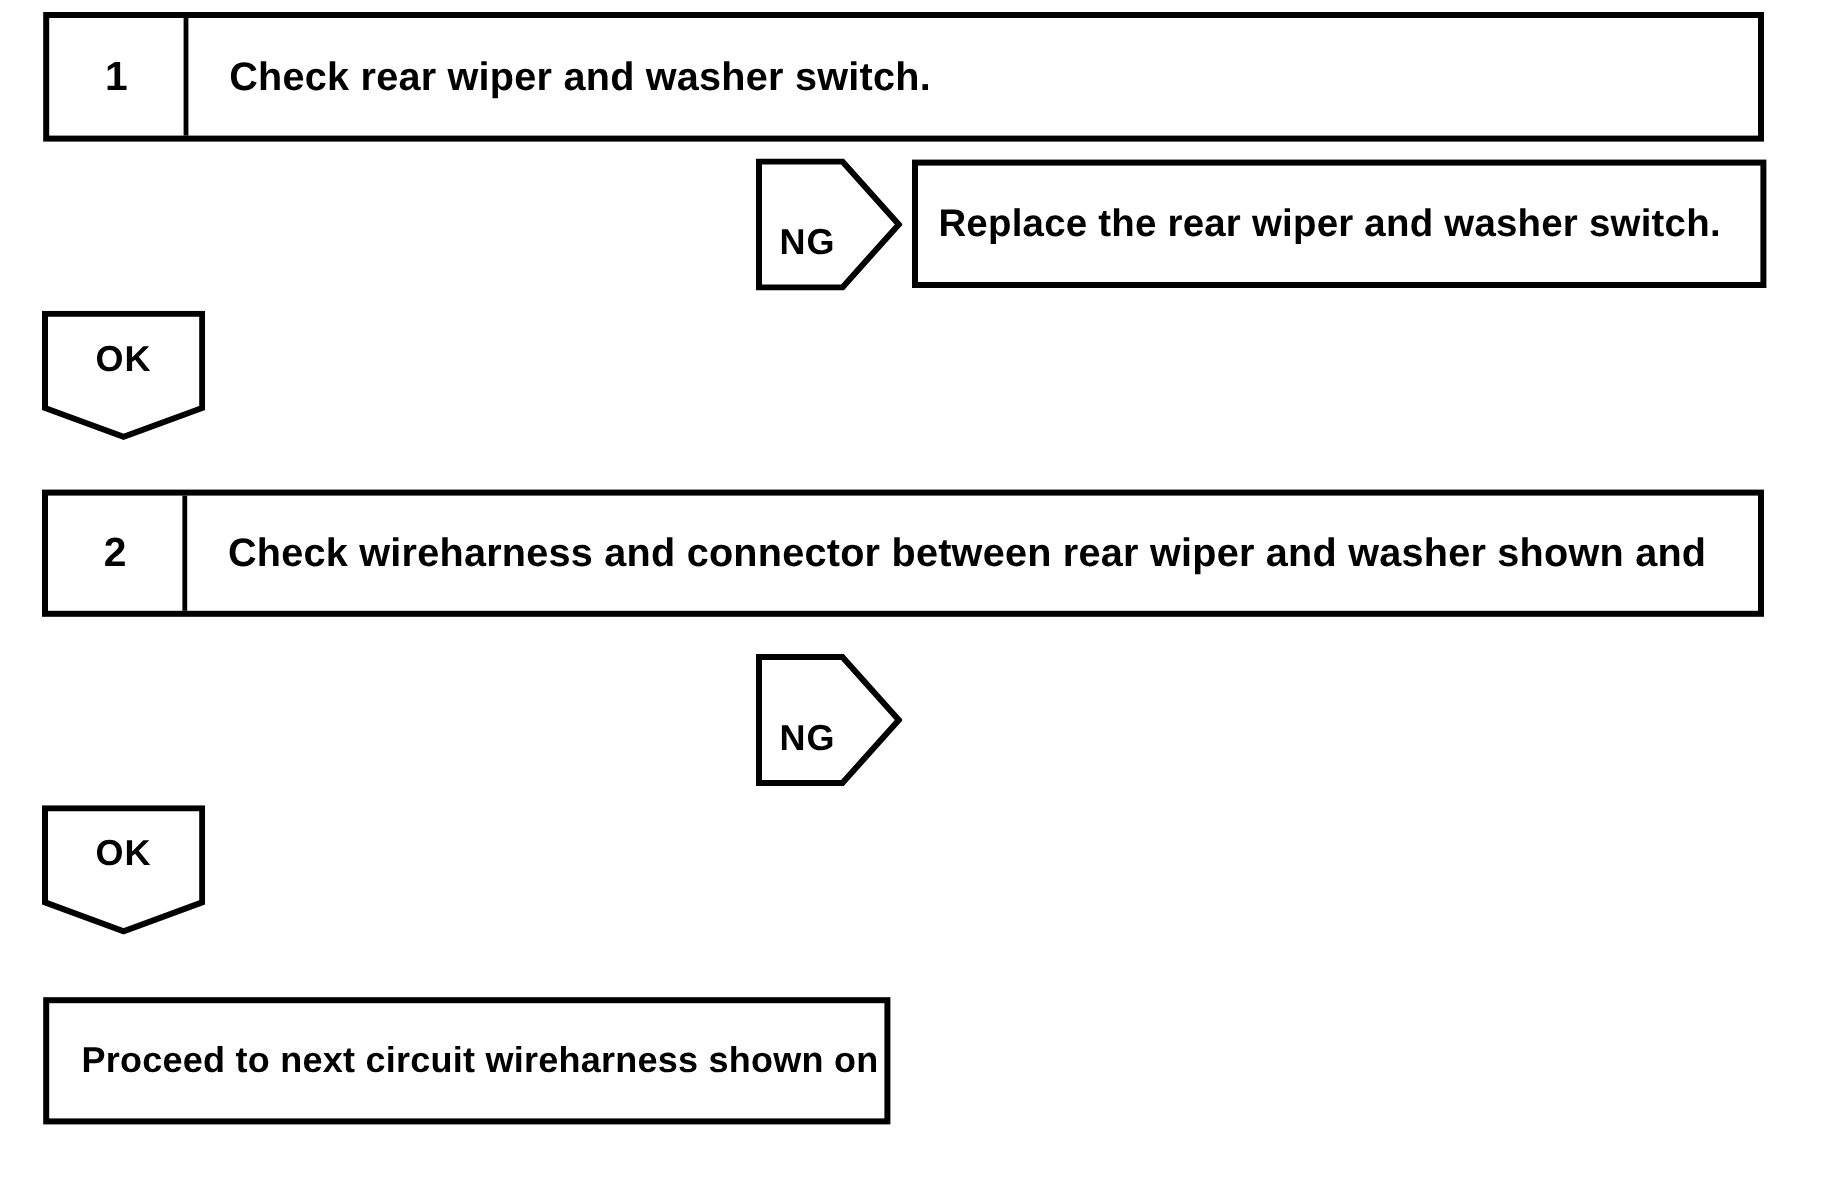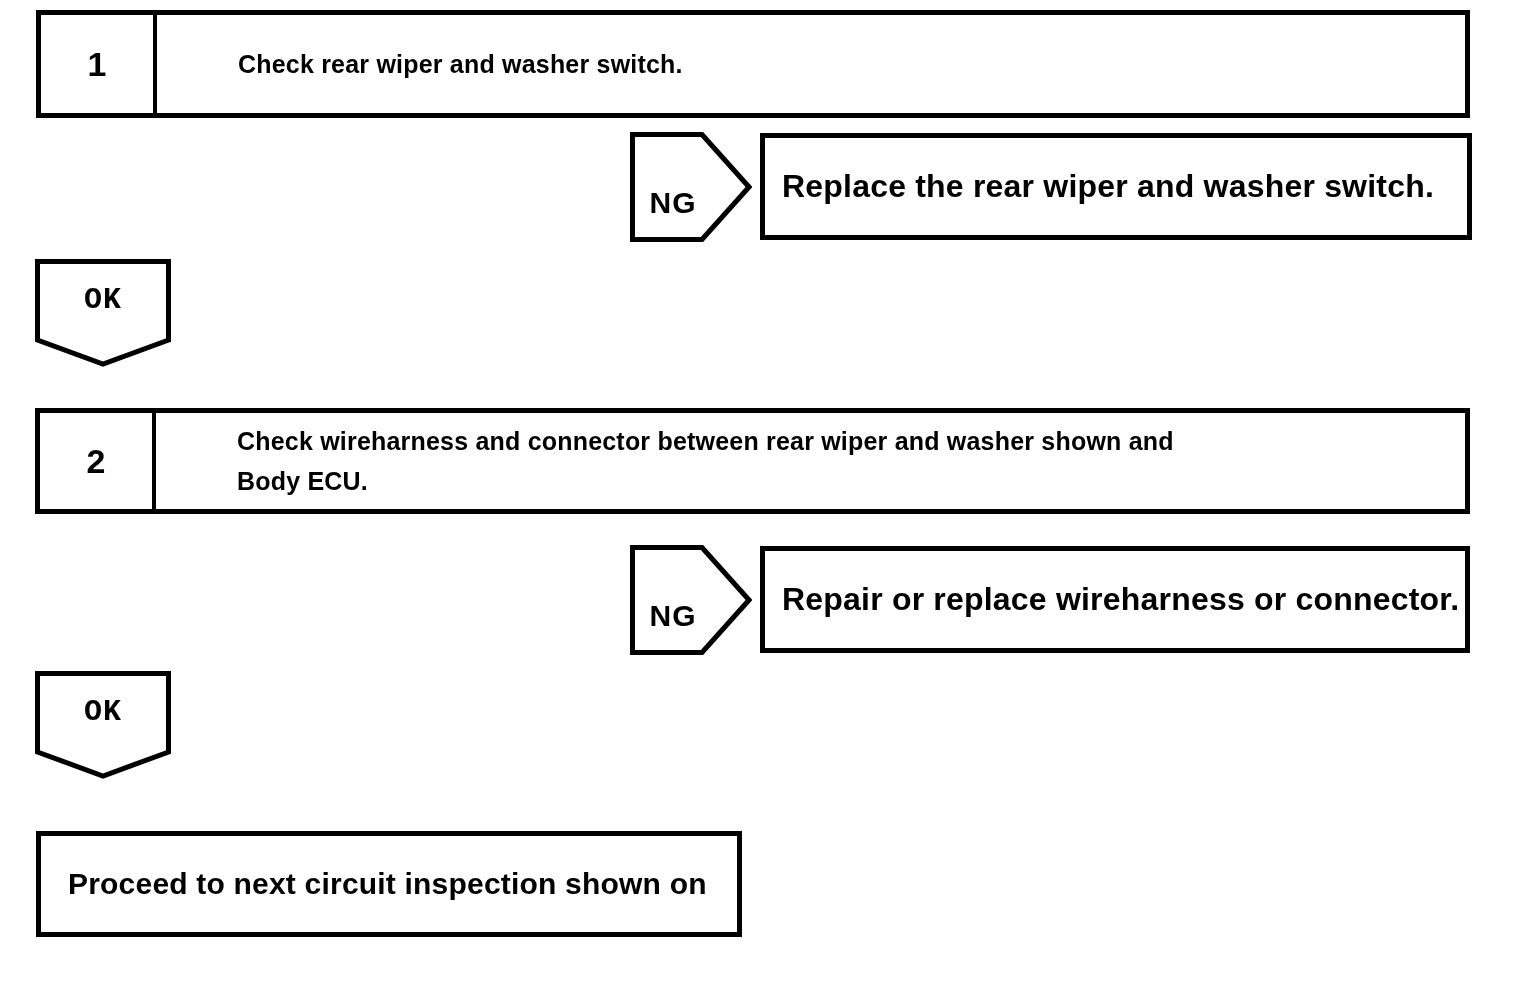--- a/index.html
+++ b/index.html
@@ -30,24 +30,23 @@
     align-items: center;
     justify-content: center;
     font-size: 34px;
   }
   .step-box .instruction {
     flex: 1;
     display: flex;
     flex-direction: column;
     justify-content: center;
     padding-left: 34px;
-    font-size: 25px;
+    font-size: 33px;
     line-height: 40px;
     letter-spacing: 0.2px;
-    margin-left: 47px;
   }
   .line { white-space: nowrap; }
 
   
   .ng-arrow { position: absolute; width: 122px; height: 110px; }
   .ng-arrow svg { position: absolute; left: 0; top: 0; }
   .ng-arrow .pent-label {
     position: absolute;
     left: 0; top: 16px;
     width: 86px; height: 100%;
@@ -76,21 +75,20 @@
   .ok-arrow svg { position: absolute; left: 0; top: 0; }
   .ok-arrow .pent-label {
     position: absolute;
     left: 0; top: 0;
     width: 100%; height: 81px;
     display: flex;
     align-items: center;
     justify-content: center;
     font-size: 30px;
     letter-spacing: 1px;
-    font-family: Liberation Mono, monospace;
   }
 
   
   .final-box {
     position: absolute;
     border: 5px solid #000;
     background: #fff;
     box-sizing: border-box;
     display: flex;
     flex-direction: column;
@@ -130,39 +128,35 @@
     <svg width="136" height="108" viewBox="0 0 136 108">
       <polygon class="shape-stroke" points="2.5,2.5 133.5,2.5 133.5,81 68,105 2.5,81"></polygon>
     </svg>
     <div class="pent-label">OK</div>
   </div>
 
   <div class="step-box" style="left:35px; top:408px; width:1435px; height:106px;">
     <div class="num-cell">2</div>
     <div class="instruction">
       <div class="line">Check wireharness and connector between rear wiper and washer shown and</div>
-      <div class="line">Body ECU.</div>
     </div>
   </div>
 
   <div class="ng-arrow" style="left:630px; top:545px;">
     <svg width="122" height="110" viewBox="0 0 122 110">
       <polygon class="shape-stroke" points="2.5,2.5 72,2.5 119,55 72,107.5 2.5,107.5"></polygon>
     </svg>
     <div class="pent-label">NG</div>
   </div>
 
-  <div class="result-box" style="left:760px; top:546px; width:710px; height:107px;">
-    <div class="line">Repair or replace wireharness or connector.</div>
-  </div>
 
   <div class="ok-arrow" style="left:35px; top:671px;">
     <svg width="136" height="108" viewBox="0 0 136 108">
       <polygon class="shape-stroke" points="2.5,2.5 133.5,2.5 133.5,81 68,105 2.5,81"></polygon>
     </svg>
     <div class="pent-label">OK</div>
   </div>
 
   <div class="final-box" style="left:36px; top:831px; width:706px; height:106px;">
-    <div class="line">Proceed to next circuit inspection shown on</div>
+    <div class="line">Proceed to next circuit wireharness shown on</div>
   </div>
 
 </div>
 
 </body></html>

